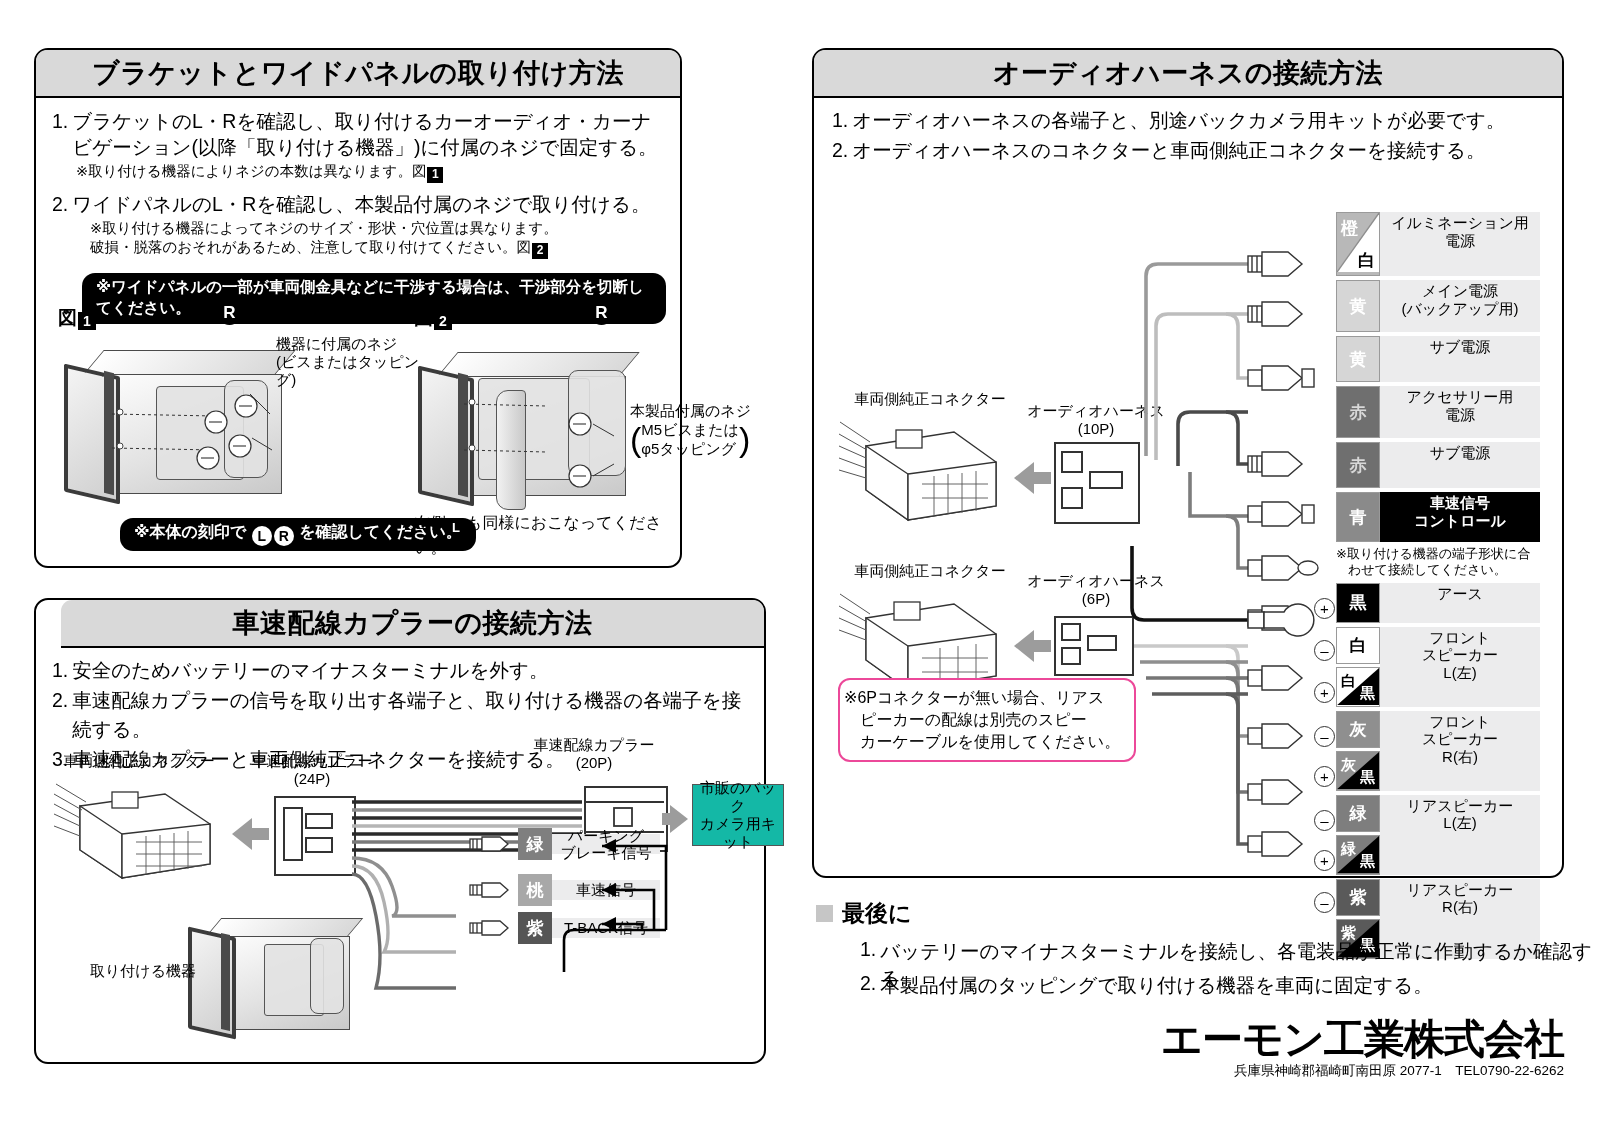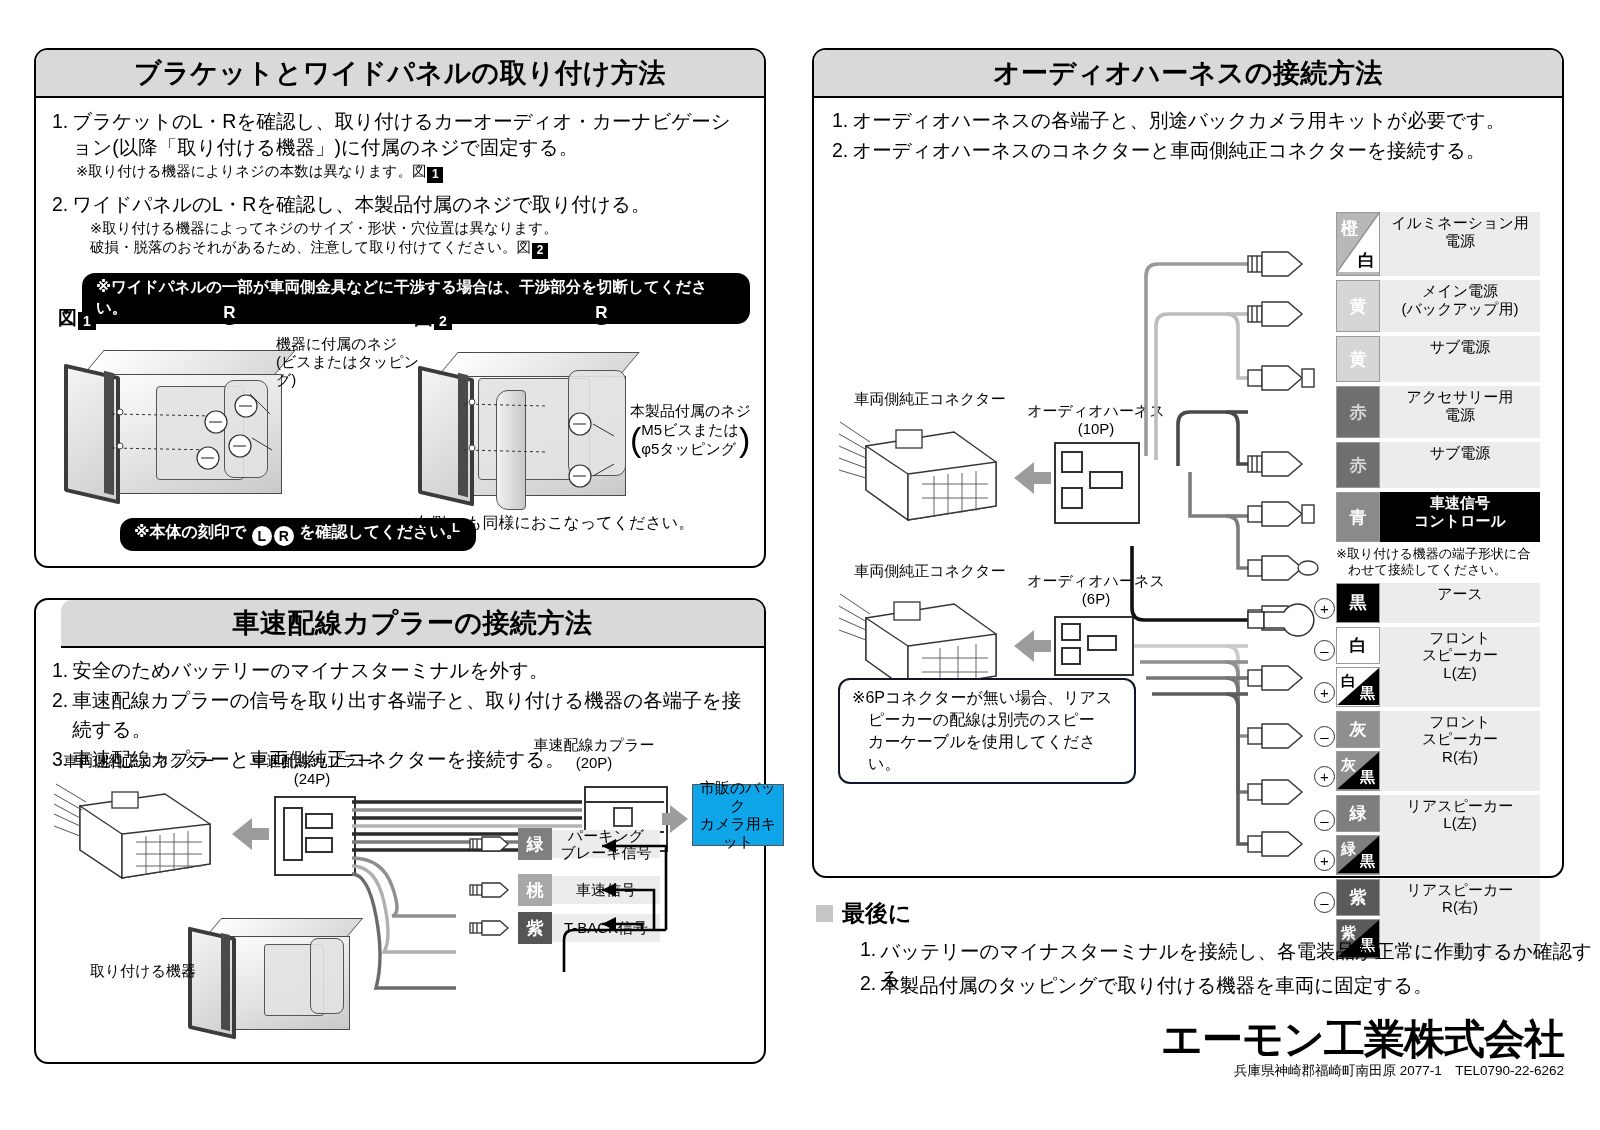--- a/index.html
+++ b/index.html
@@ -27,22 +27,22 @@
   .step-txt{flex:1 1 auto;}
   .note-small{font-size:14.5px;line-height:1.3;}
 
   
   .pill{
     display:inline-block;background:#000;color:#fff;
     border-radius:13px;padding:4px 14px 5px;font-weight:bold;
   }
   
   .outline-note{
-    border:2px solid #0f172a;border-radius:12px;background:#fff;
-    padding:7px 12px;box-sizing:border-box;line-height:1.38;
+    border:2px solid #ec4899;border-radius:12px;background:#fff;
+    padding:7px 4px;box-sizing:border-box;line-height:1.38;
   }
   .circ{
     display:inline-flex;align-items:center;justify-content:center;
     width:20px;height:20px;border-radius:50%;background:#000;color:#fff;
     font-weight:bold;font-size:14px;vertical-align:-4px;margin:0 1px;
   }
   .sqnum{
     display:inline-flex;align-items:center;justify-content:center;
     width:16px;height:16px;background:#000;color:#fff;
     font-weight:bold;font-size:12px;vertical-align:-2px;margin:0 1px;
@@ -98,47 +98,47 @@
 
   .footnote{position:absolute;font-size:13px;line-height:1.25;}
 
   
   .sigrow{position:absolute;display:flex;align-items:center;}
   .sigsw{
     width:34px;height:32px;display:flex;align-items:center;justify-content:center;
     font-size:17px;font-weight:bold;color:#fff;
   }
   .siglbl{
-    height:28px;min-width:108px;background:#ececed;display:flex;align-items:center;
+    height:20px;min-width:108px;background:#ececed;display:flex;align-items:center;
     justify-content:center;text-align:center;font-size:15px;line-height:1.15;padding:0 8px;
     box-sizing:border-box;
   }
 
   .boxlbl{
-    position:absolute;border:1.6px solid #555;background:#0ea5e9;
+    position:absolute;border:1.6px solid #555;background:#14b8a6;
     display:flex;align-items:center;justify-content:center;text-align:center;
     font-size:15px;line-height:1.2;padding:4px 6px;box-sizing:border-box;
   }
 
   .cap{position:absolute;font-size:15px;line-height:1.2;text-align:center;}
 
   
   .final-head{position:absolute;font-weight:bold;font-size:23px;display:flex;align-items:center;gap:9px;}
   .gsq{width:17px;height:17px;background:#c6c6c6;display:inline-block;}
   .brand{
     position:absolute;font-weight:bold;letter-spacing:-1px;
     font-family:"Liberation Sans","DejaVu Sans",sans-serif;
   }
 </style>
 </head>
 <body>
 
 <div class="page">
 
-  <div class="panel" style="left:34px;top:48px;width:732px;height:520px;">
+  <div class="panel" style="left:34px;top:48px;width:648px;height:520px;">
     <div class="panel-head" style="height:46px;font-size:27px;">
       <span>ブラケットとワイドパネルの取り付け方法</span>
     </div>
     <div class="panel-body" style="padding:10px 14px 0 16px;">
 
       <div class="step" style="font-size:19.5px;line-height:1.34;">
         <span class="step-num">1.</span>
         <span class="step-txt">ブラケットのL・Rを確認し、取り付けるカーオーディオ・カーナビゲーション(以降「取り付ける機器」)に付属のネジで固定する。</span>
       </div>
       <div class="note-small" style="margin:1px 0 8px 24px;">

